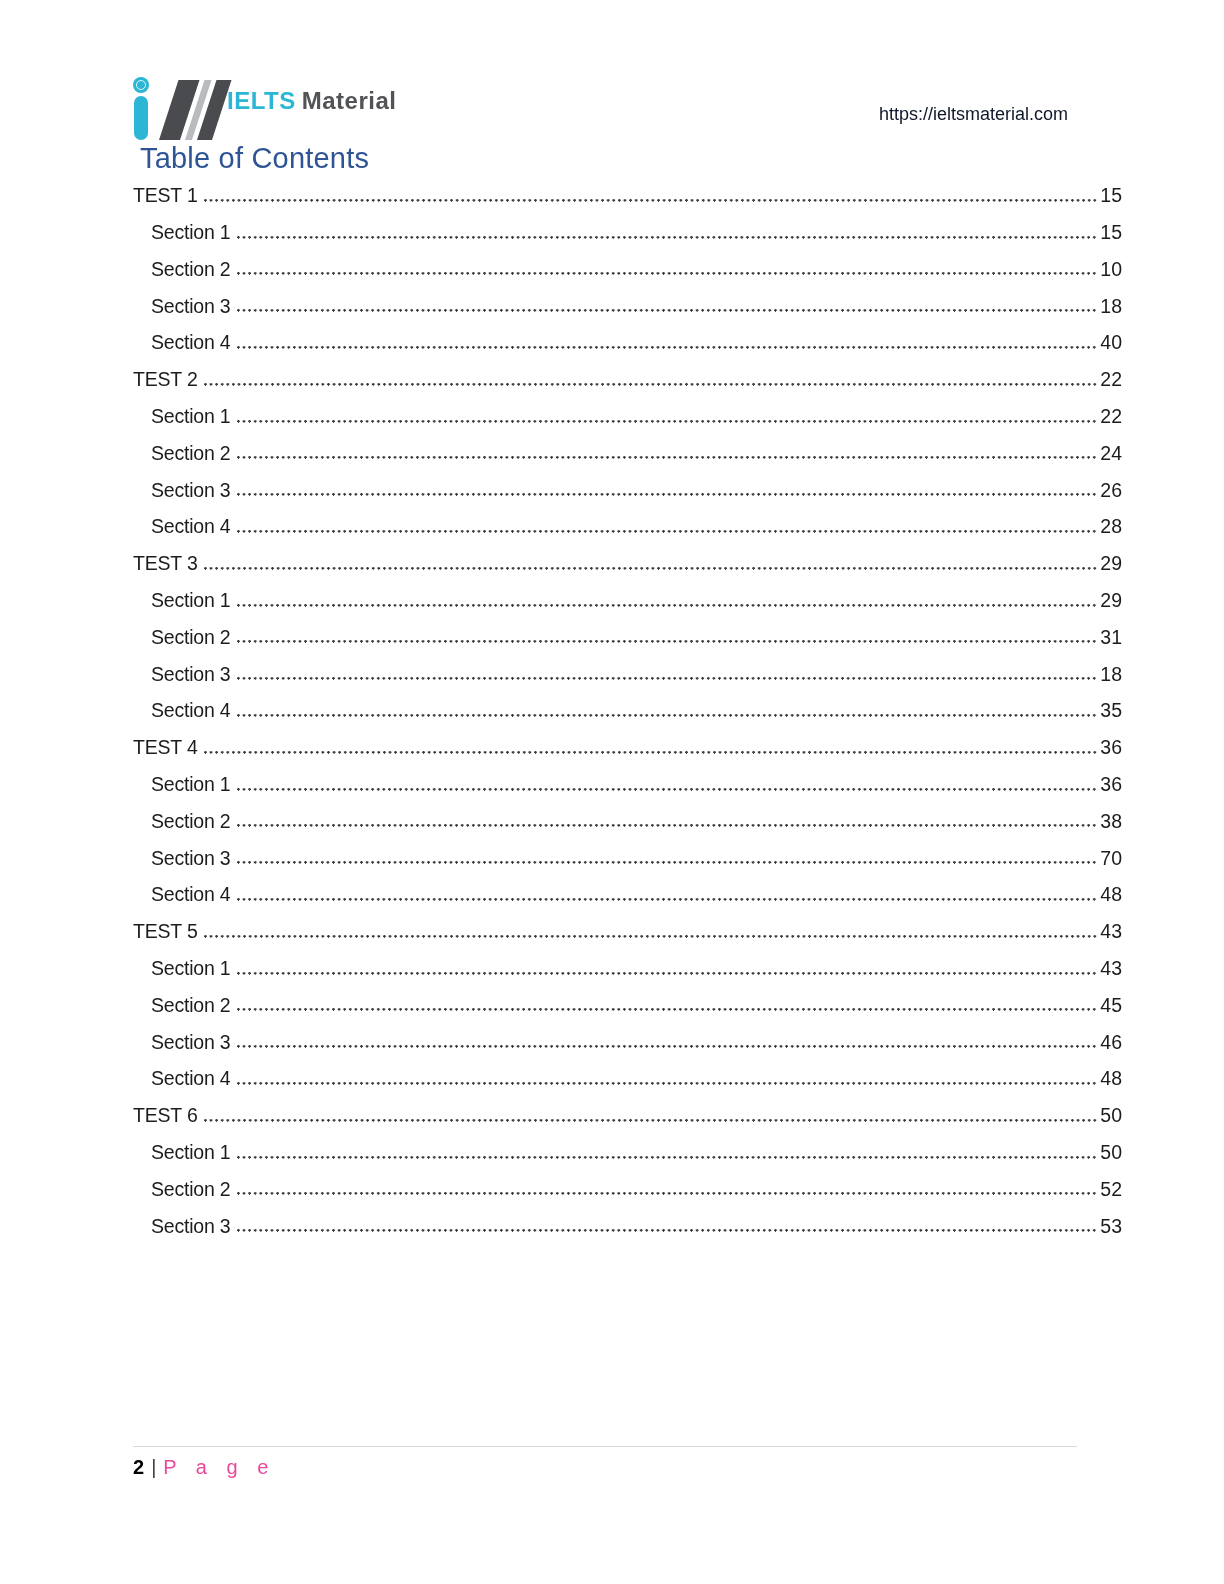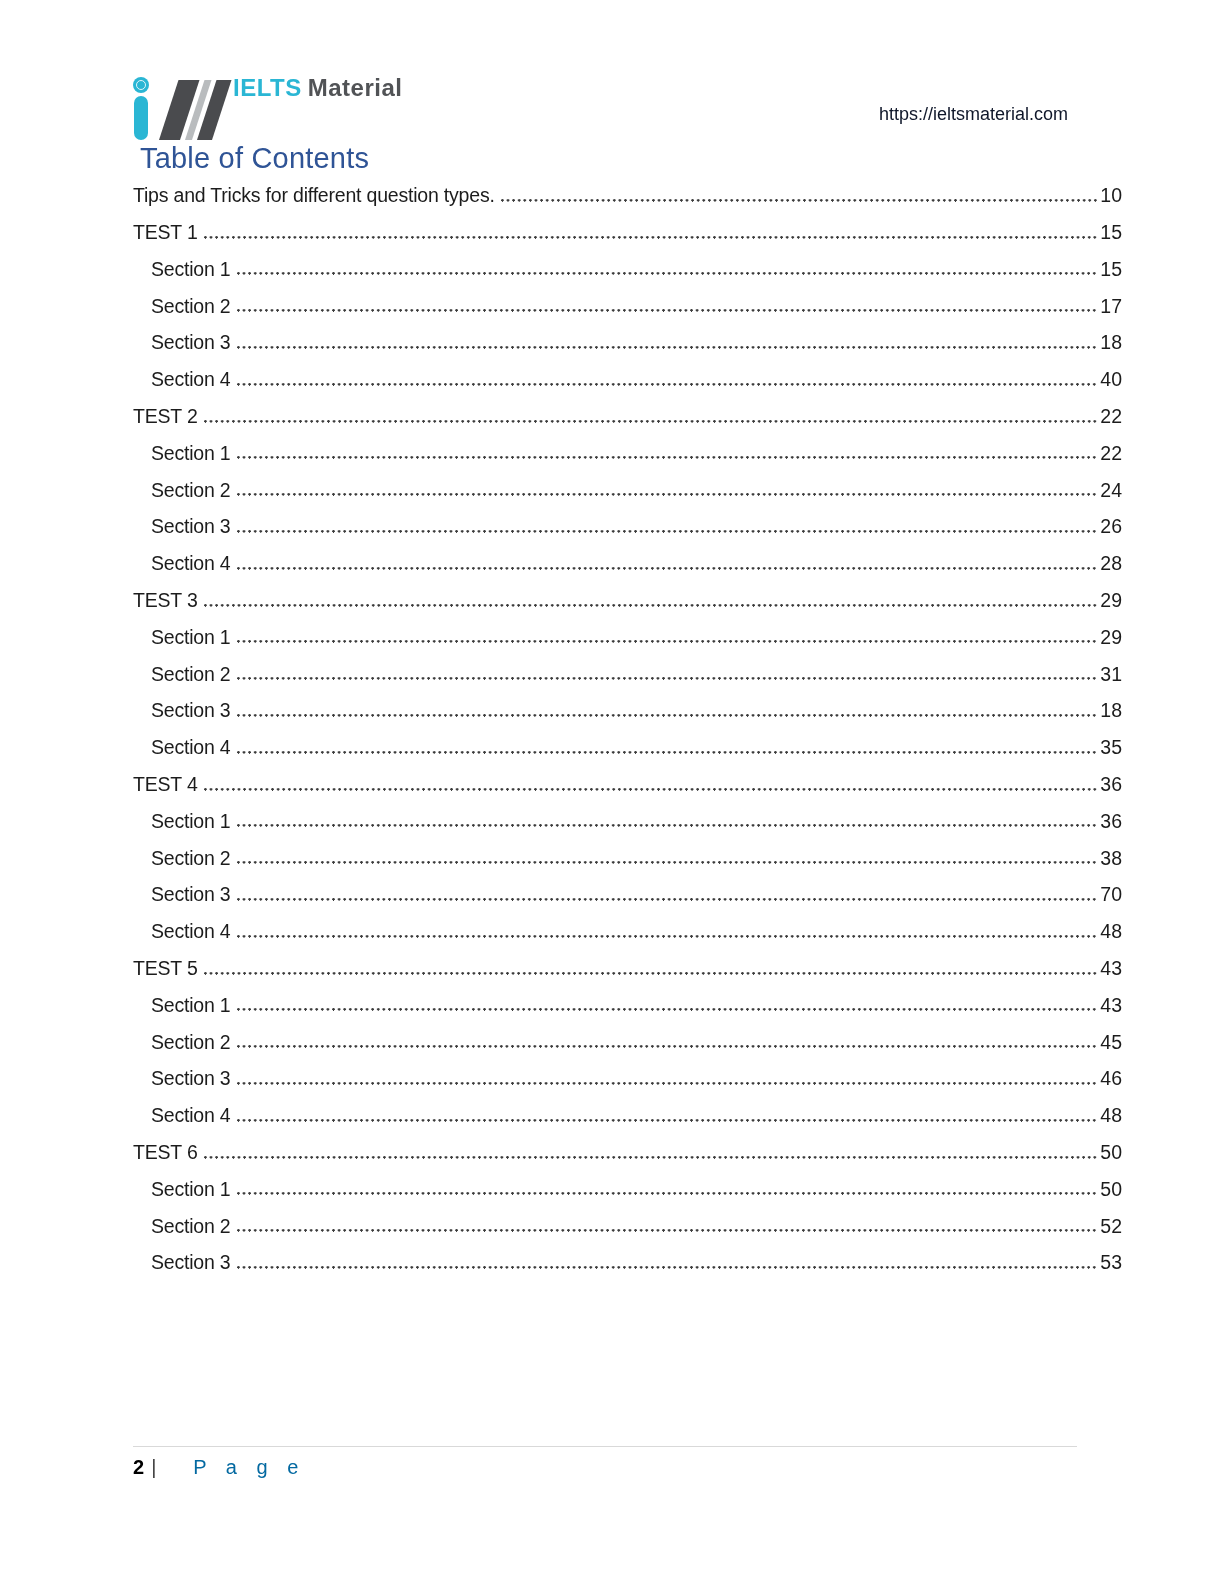--- a/index.html
+++ b/index.html
@@ -7,21 +7,21 @@
     position:relative;
     width:1224px;height:1584px;
     background:#ffffff;
     font-family:"Liberation Sans", sans-serif;
     overflow:hidden;
   }
 
   
   .header-logo{
     position:absolute;left:133px;top:74px;
-    display:flex;align-items:flex-start;gap:21px;
+    display:flex;align-items:center;gap:15px;
   }
   .logo-mark{display:flex;align-items:flex-end;height:66px;}
   .logo-i{display:flex;flex-direction:column;align-items:center;gap:3px;}
   .logo-globe{
     width:16px;height:16px;border-radius:50%;
     background:#2ab6d4;position:relative;
   }
   .logo-globe::after{
     content:"";position:absolute;inset:3px;border-radius:50%;
     border:1.5px solid rgba(255,255,255,.85);
@@ -68,21 +68,21 @@
     background-size:5.6px 3px;background-repeat:repeat-x;
   }
   .toc-page{white-space:nowrap;line-height:1;}
 
   
   .footer{position:absolute;left:133px;top:1446px;width:989px;}
   .footer-rule{width:944px;border:none;border-top:1.5px solid #d9d9d9;margin:0 0 9px 0;}
   .footer-text{display:flex;align-items:baseline;gap:7px;font-size:20px;}
   .footer-num{font-weight:bold;color:#000000;}
   .footer-sep{color:#3f3f3f;}
-  .footer-word{color:#0369a1;letter-spacing:7px;margin-left:30px;}
+  .footer-word{color:#ec4899;letter-spacing:7px;}
 </style>
 </head>
 <body>
 
 <div class="page">
 
   <div class="header-logo">
     <div class="logo-mark">
       <div class="logo-i">
         <span class="logo-globe"></span>
@@ -98,38 +98,33 @@
       <span class="brand-cyan">IELTS</span><span class="brand-dark">Material</span>
     </div>
   </div>
 
   <a class="header-url" href="#">https://ieltsmaterial.com</a>
 
   <h1 class="page-title">Table of Contents</h1>
 
   <div class="toc">
       <div class="toc-row lvl1">
-      <span class="toc-label">Tips and Tricks for different question types.</span>
+      <span class="toc-label">TEST 1</span>
+      <span class="toc-leader"></span>
+      <span class="toc-page">15</span>
+    </div>
+      <div class="toc-row lvl2">
+      <span class="toc-label">Section 1</span>
+      <span class="toc-leader"></span>
+      <span class="toc-page">15</span>
+    </div>
+      <div class="toc-row lvl2">
+      <span class="toc-label">Section 2</span>
       <span class="toc-leader"></span>
       <span class="toc-page">10</span>
-    </div>
-      <div class="toc-row lvl1">
-      <span class="toc-label">TEST 1</span>
-      <span class="toc-leader"></span>
-      <span class="toc-page">15</span>
-    </div>
-      <div class="toc-row lvl2">
-      <span class="toc-label">Section 1</span>
-      <span class="toc-leader"></span>
-      <span class="toc-page">15</span>
-    </div>
-      <div class="toc-row lvl2">
-      <span class="toc-label">Section 2</span>
-      <span class="toc-leader"></span>
-      <span class="toc-page">17</span>
     </div>
       <div class="toc-row lvl2">
       <span class="toc-label">Section 3</span>
       <span class="toc-leader"></span>
       <span class="toc-page">18</span>
     </div>
       <div class="toc-row lvl2">
       <span class="toc-label">Section 4</span>
       <span class="toc-leader"></span>
       <span class="toc-page">40</span>

